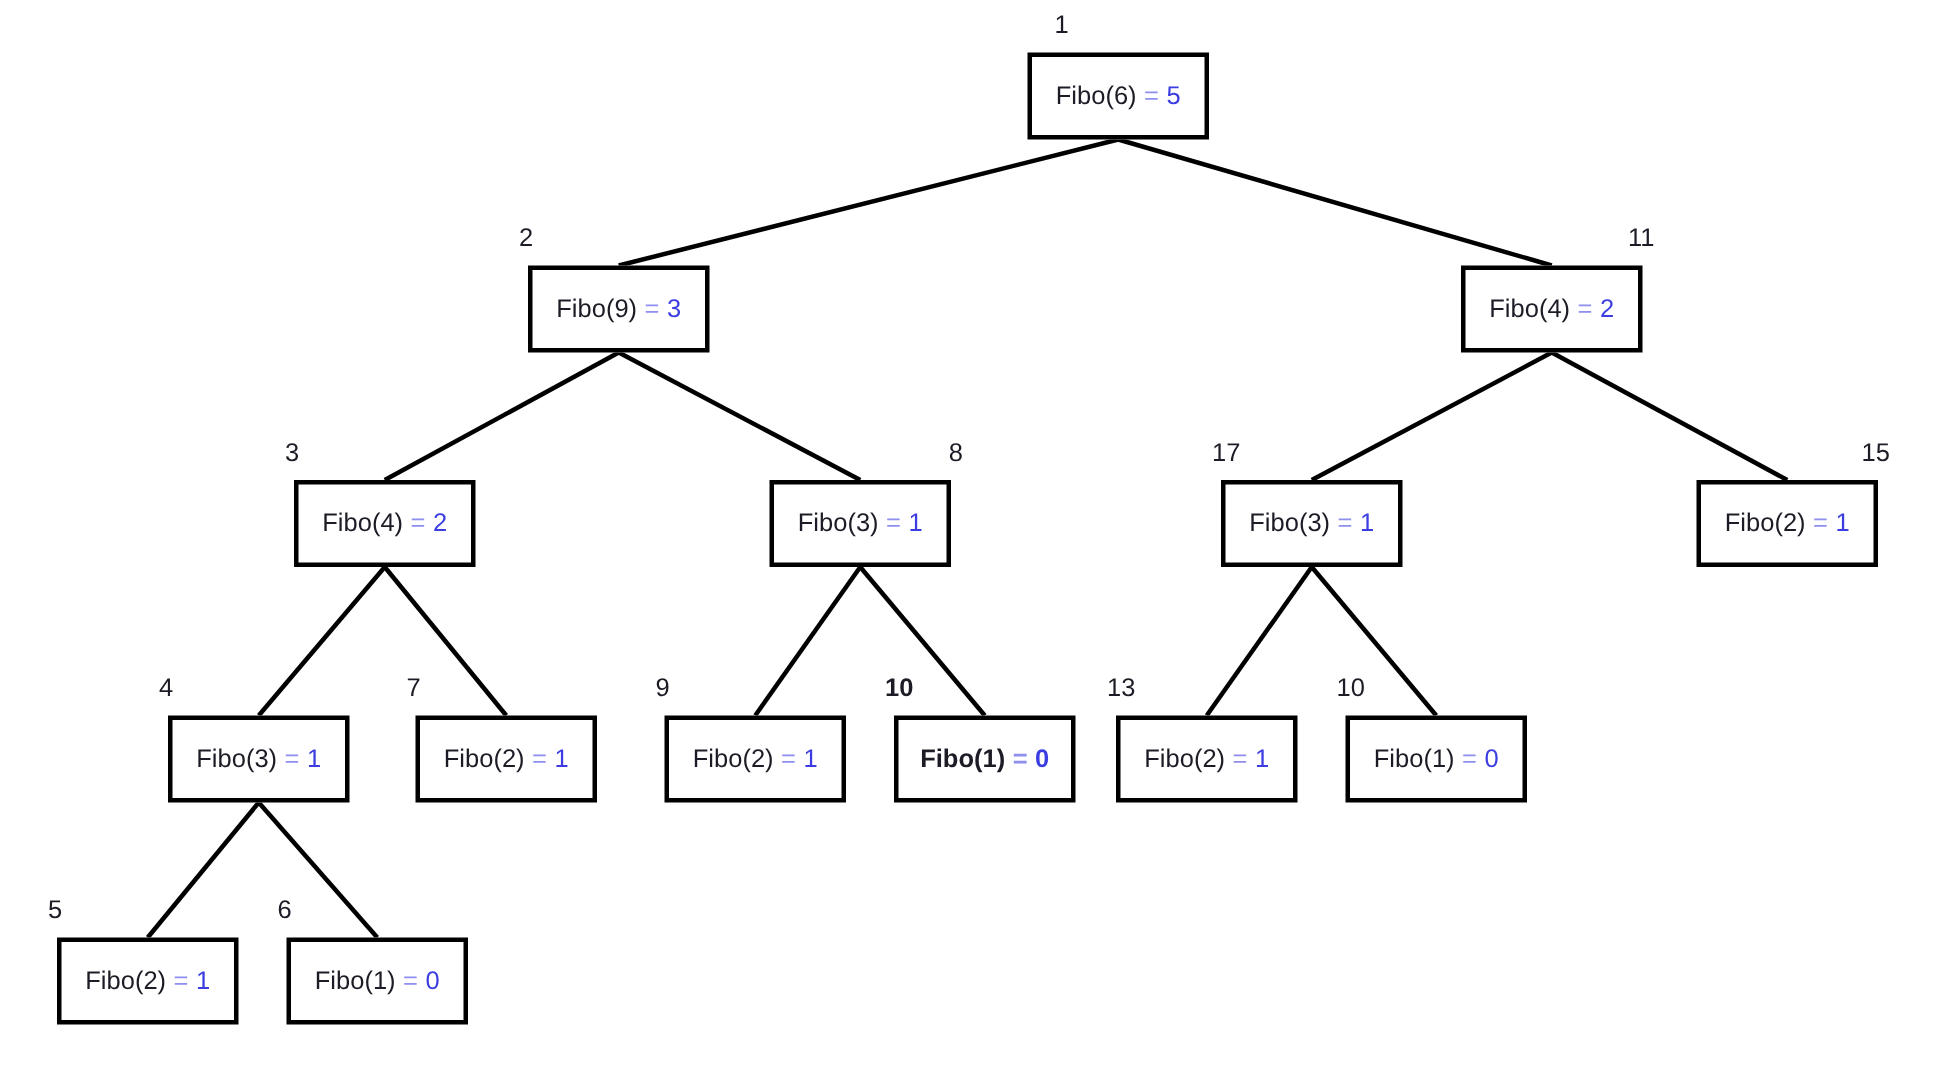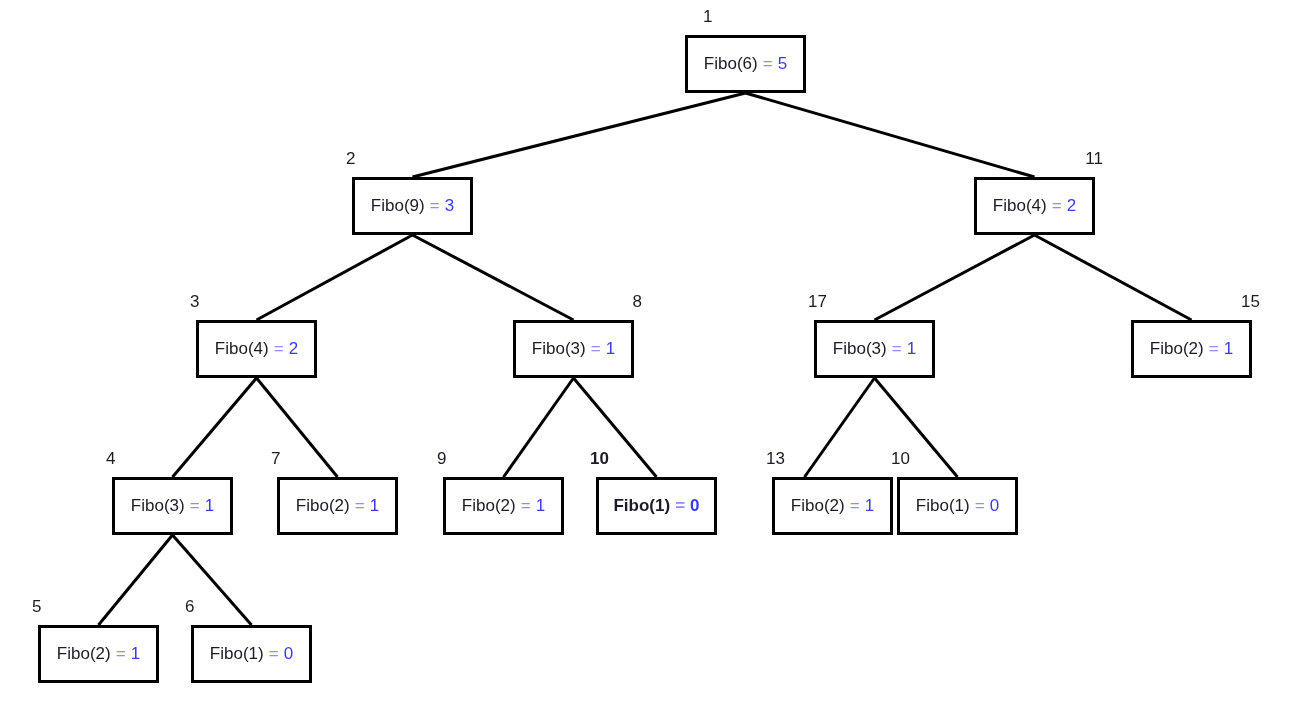--- a/index.html
+++ b/index.html
@@ -162,21 +162,21 @@
     </div>
   </div>
       <div class="node" style="left: 814px; top: 320px;">
     <div class="order side-left">17</div>
     <div class="box">
       <span class="fname">Fibo(3)</span>
       <span class="eq">=</span>
       <span class="val">1</span>
     </div>
   </div>
-      <div class="node" style="left: 744px; top: 477px; margin-left: 28px;">
+      <div class="node" style="left: 744px; top: 477px;">
     <div class="order side-left">13</div>
     <div class="box">
       <span class="fname">Fibo(2)</span>
       <span class="eq">=</span>
       <span class="val">1</span>
     </div>
   </div>
       <div class="node" style="left: 897px; top: 477px;">
     <div class="order side-left">10</div>
     <div class="box">

